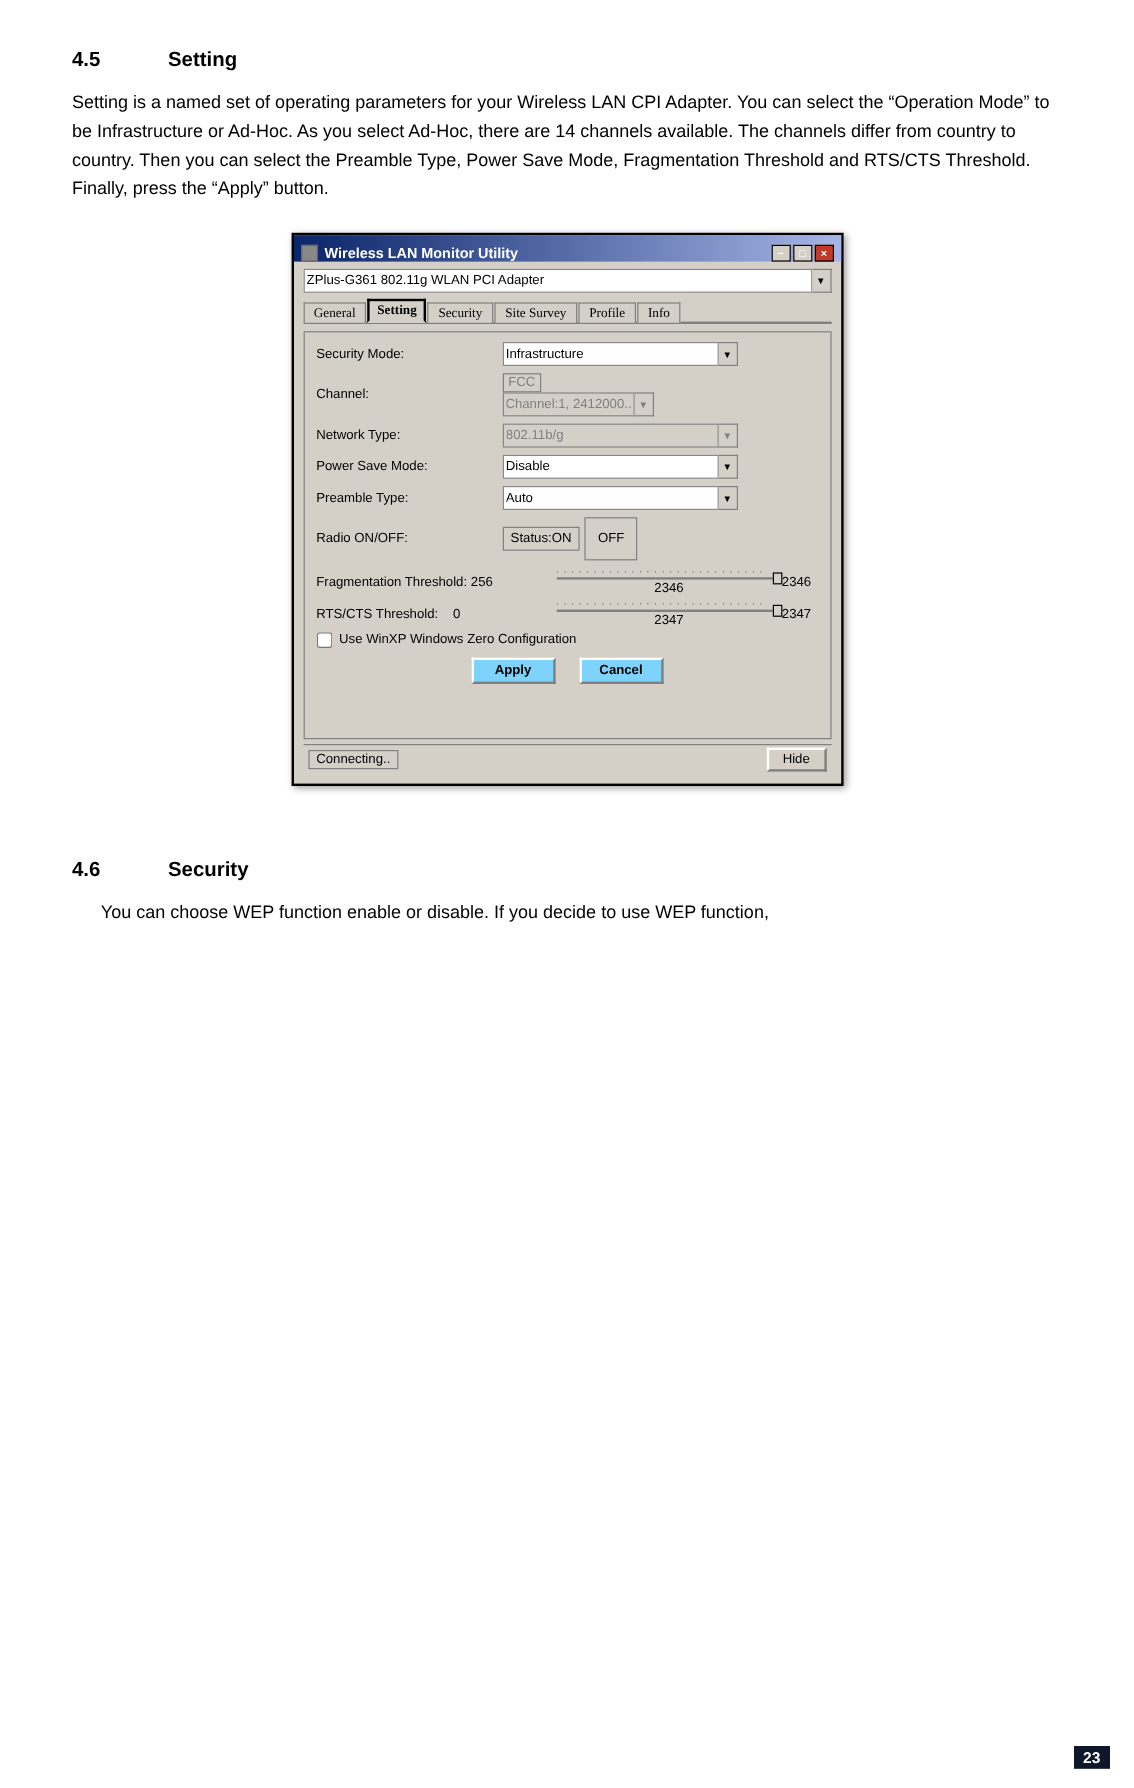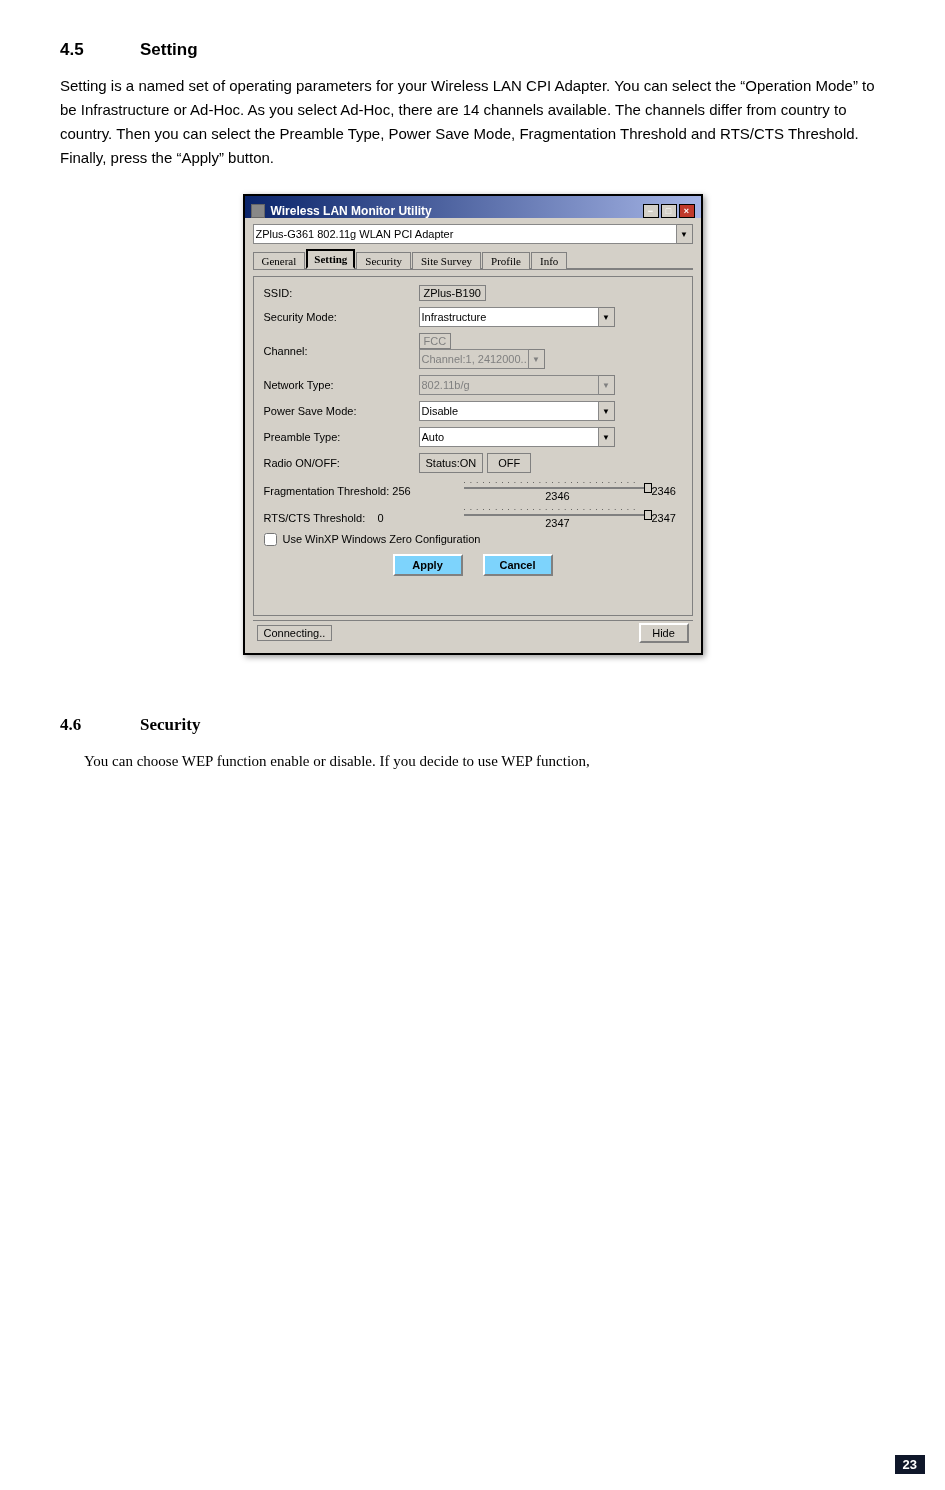--- a/index.html
+++ b/index.html
@@ -294,21 +294,21 @@
       font-size: 11px;
       padding: 1px 6px;
       height: 20px;
     }
 
     .off-btn {
       border: 1px solid #808080;
       background: #d4d0c8;
       font-size: 11px;
       padding: 1px 10px;
-      height: 20px;
+      height: 36px;
     }
 
     
     .checkbox-row {
       display: flex;
       align-items: flex-start;
       gap: 6px;
       font-size: 11px;
       margin-top: 4px;
       margin-bottom: 8px;
@@ -360,21 +360,20 @@
       border: 2px solid #808080;
       border-top-color: #fff;
       border-left-color: #fff;
       font-size: 11px;
       cursor: pointer;
     }
 
     
     .section-46 {
       margin-top: 60px;
-      font-family: Liberation Serif, serif;
     }
 
     
     .page-number {
       position: absolute;
       bottom: 16px;
       right: 20px;
       background: #0f172a;
       color: #fff;
       font-size: 13px;
@@ -436,24 +435,20 @@
           <div class="tab">
             <span>Profile</span>
           </div>
           <div class="tab">
             <span>Info</span>
           </div>
         </div>
 
         <div class="content-panel">
 
-          <div class="form-row">
-            <span class="form-label">SSID:</span>
-            <span class="form-static">ZPlus-B190</span>
-          </div>
 
           <div class="form-row">
             <span class="form-label">Security Mode:</span>
             <div class="input-with-arrow">
               <input type="text" class="form-control form-control-wide" readonly="" value="Infrastructure" style="">
               <div class="dropdown-arrow">▼</div>
             </div>
           </div>
 
           <div class="form-row">

